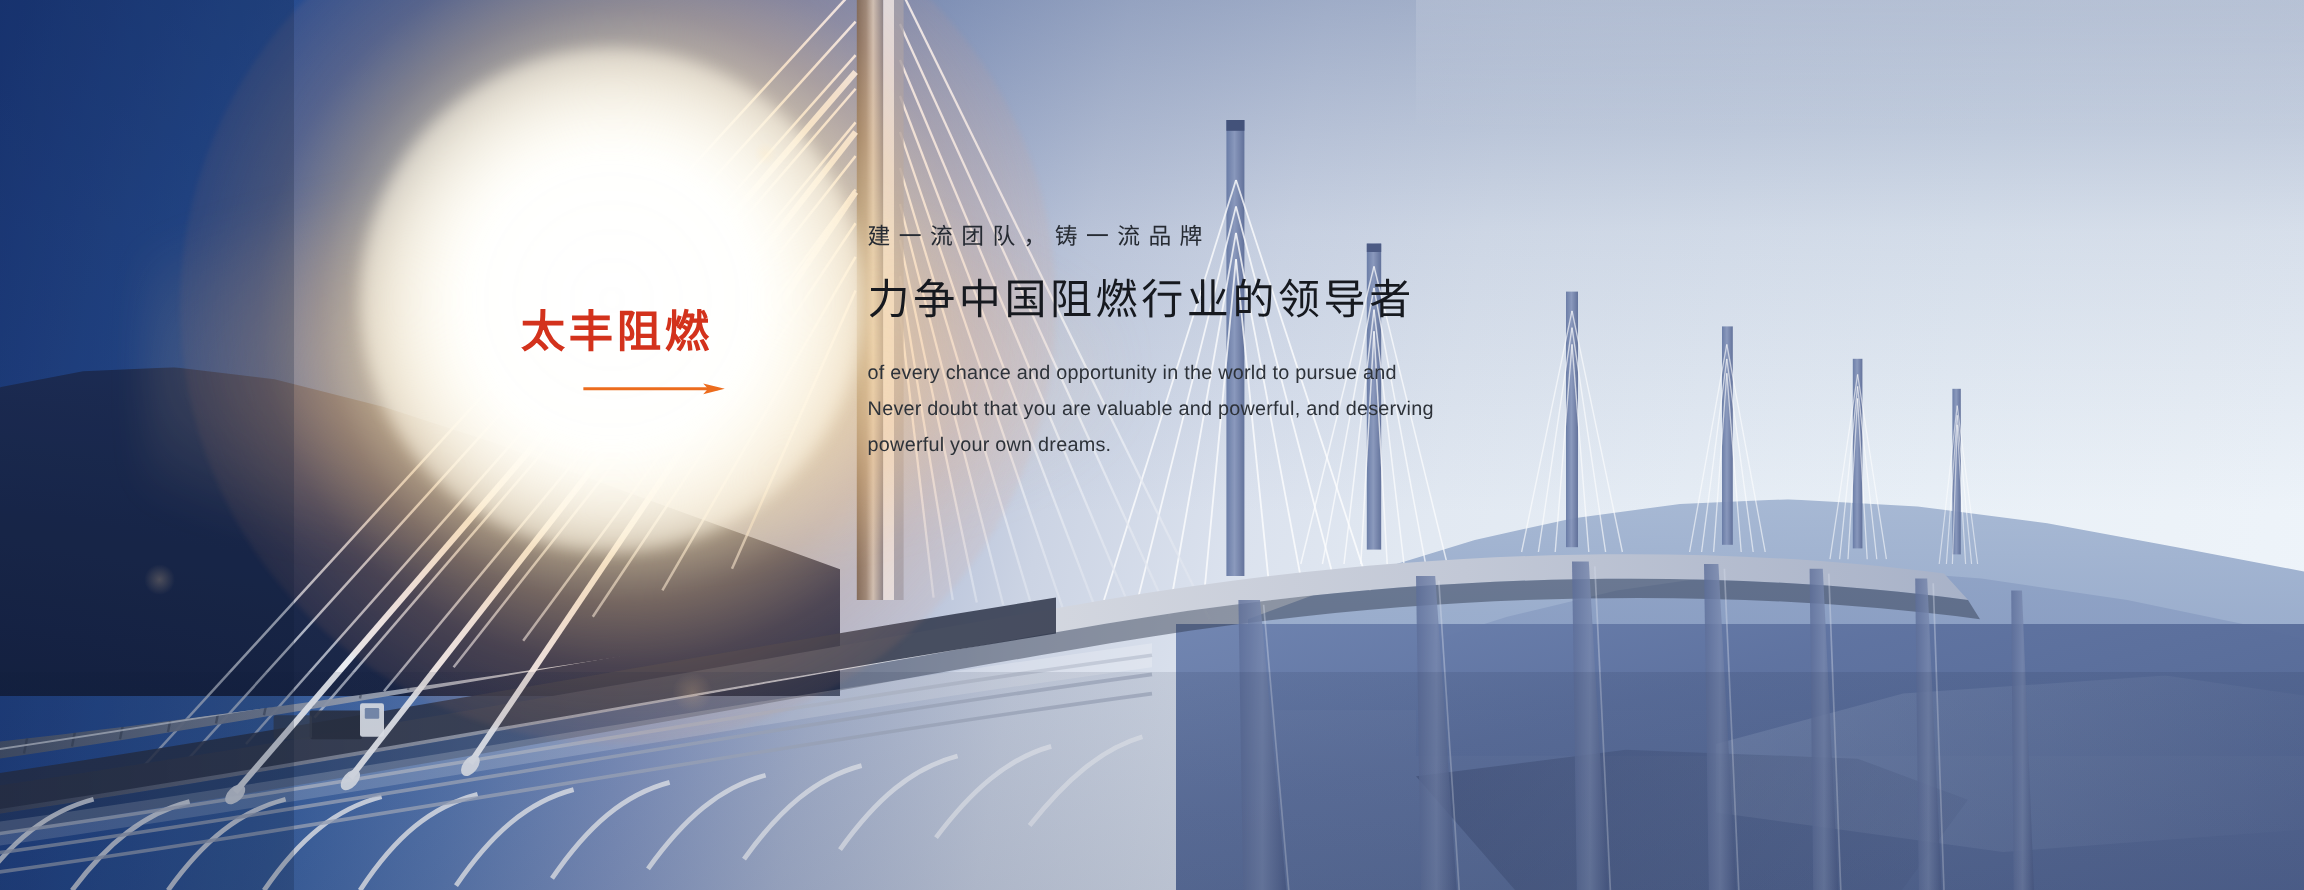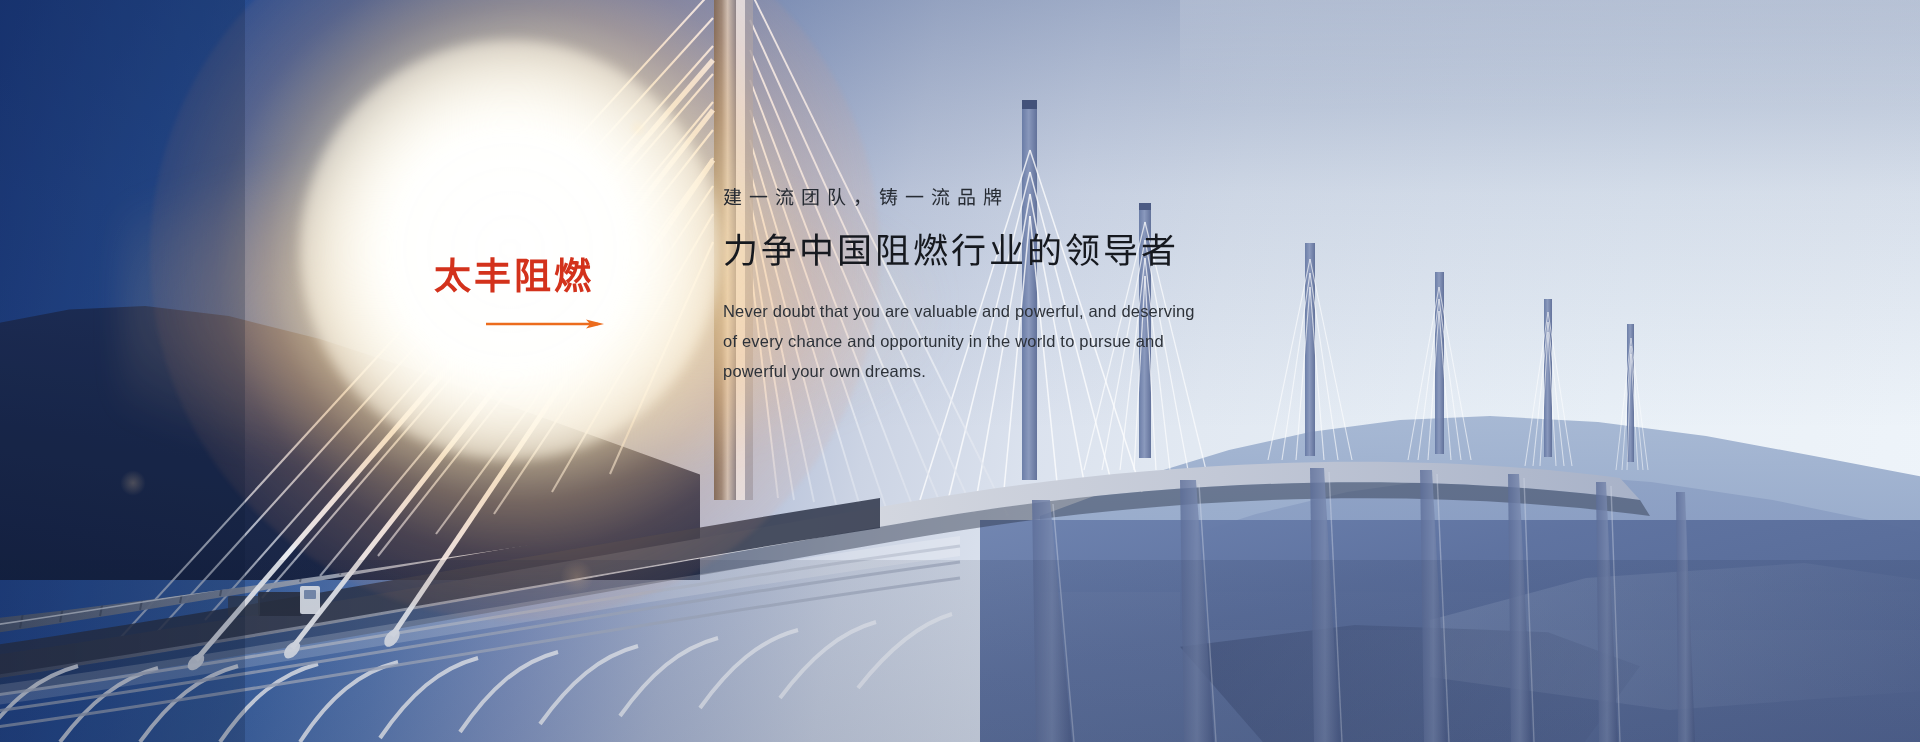--- a/index.html
+++ b/index.html
@@ -463,20 +463,20 @@
           <line x1="0" y1="6" x2="112" y2="6" stroke="#ec6c1d" stroke-width="2.6"></line>
           <path d="M100 1.5 L118 6 L100 10.5 L104 6 Z" fill="#ec6c1d"></path>
         </svg>
       </div>
     </div>
 
     <div class="copy-block">
       <h2 class="sub-heading">建一流团队，铸一流品牌</h2>
       <h1 class="main-heading">力争中国阻燃行业的领导者</h1>
       <p class="desc">
+        <span> of every chance and opportunity in the world to pursue and</span>
         <span>Never doubt that you are valuable and powerful, and deserving</span>
-        <span> of every chance and opportunity in the world to pursue and</span>
         <span>powerful your own dreams.</span>
       </p>
     </div>
 
   </div>
 </div>
 
 </body></html>

